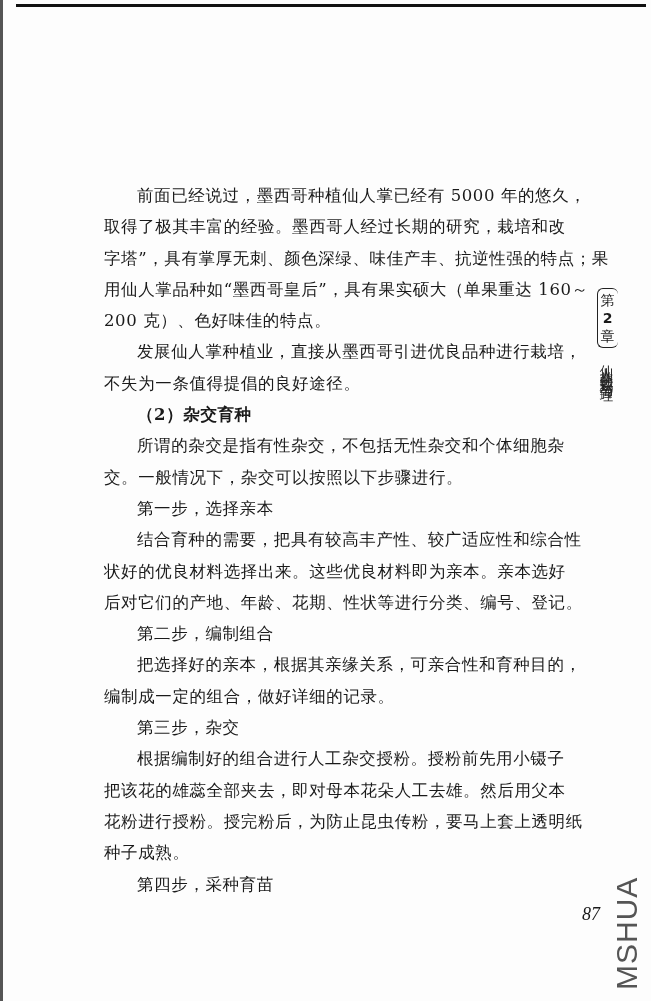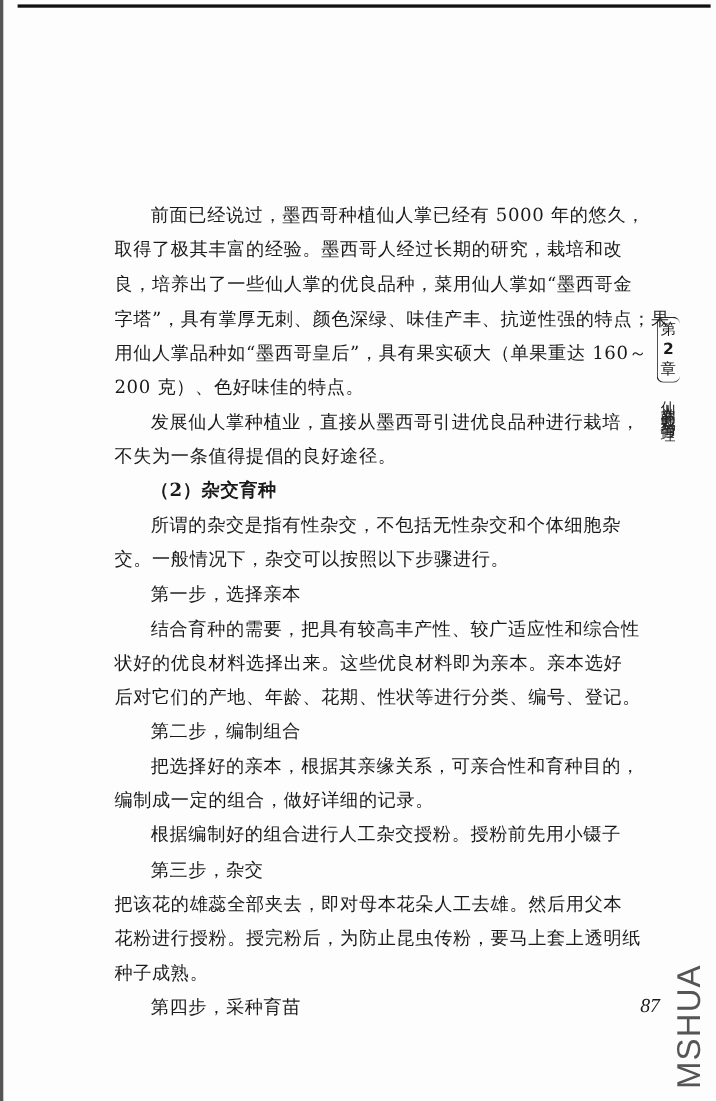--- a/index.html
+++ b/index.html
@@ -41,38 +41,37 @@
 </style>
 </head>
 <body>
 
 <div class="left-edge"></div>
 <div class="top-rule"></div>
 
 <div class="body-text">
   <div class="line indent">前面已经说过，墨西哥种植仙人掌已经有 5000 年的悠久，</div>
   <div class="line">取得了极其丰富的经验。墨西哥人经过长期的研究，栽培和改</div>
-  <div class="line">良，培养出了一些仙人掌的优良品种，菜用仙人掌如“墨西哥金</div>
   <div class="line">字塔”，具有掌厚无刺、颜色深绿、味佳产丰、抗逆性强的特点；果</div>
   <div class="line">用仙人掌品种如“墨西哥皇后”，具有果实硕大（单果重达 160～</div>
   <div class="line">200 克）、色好味佳的特点。</div>
   <div class="line indent">发展仙人掌种植业，直接从墨西哥引进优良品种进行栽培，</div>
   <div class="line">不失为一条值得提倡的良好途径。</div>
   <div class="line indent bold">（2）杂交育种</div>
   <div class="line indent">所谓的杂交是指有性杂交，不包括无性杂交和个体细胞杂</div>
   <div class="line">交。一般情况下，杂交可以按照以下步骤进行。</div>
   <div class="line indent">第一步，选择亲本</div>
   <div class="line indent">结合育种的需要，把具有较高丰产性、较广适应性和综合性</div>
   <div class="line">状好的优良材料选择出来。这些优良材料即为亲本。亲本选好</div>
   <div class="line">后对它们的产地、年龄、花期、性状等进行分类、编号、登记。</div>
   <div class="line indent">第二步，编制组合</div>
   <div class="line indent">把选择好的亲本，根据其亲缘关系，可亲合性和育种目的，</div>
   <div class="line">编制成一定的组合，做好详细的记录。</div>
+  <div class="line indent">第三步，杂交</div>
   <div class="line indent">根据编制好的组合进行人工杂交授粉。授粉前先用小镊子</div>
-  <div class="line indent">第三步，杂交</div>
   <div class="line">把该花的雄蕊全部夹去，即对母本花朵人工去雄。然后用父本</div>
   <div class="line">花粉进行授粉。授完粉后，为防止昆虫传粉，要马上套上透明纸</div>
   <div class="line">种子成熟。</div>
   <div class="line indent">第四步，采种育苗</div>
 </div>
 
 <div class="side-tab">
   <div class="chapter-box">
     <span>第</span>
     <span class="chapter-num">2</span>

